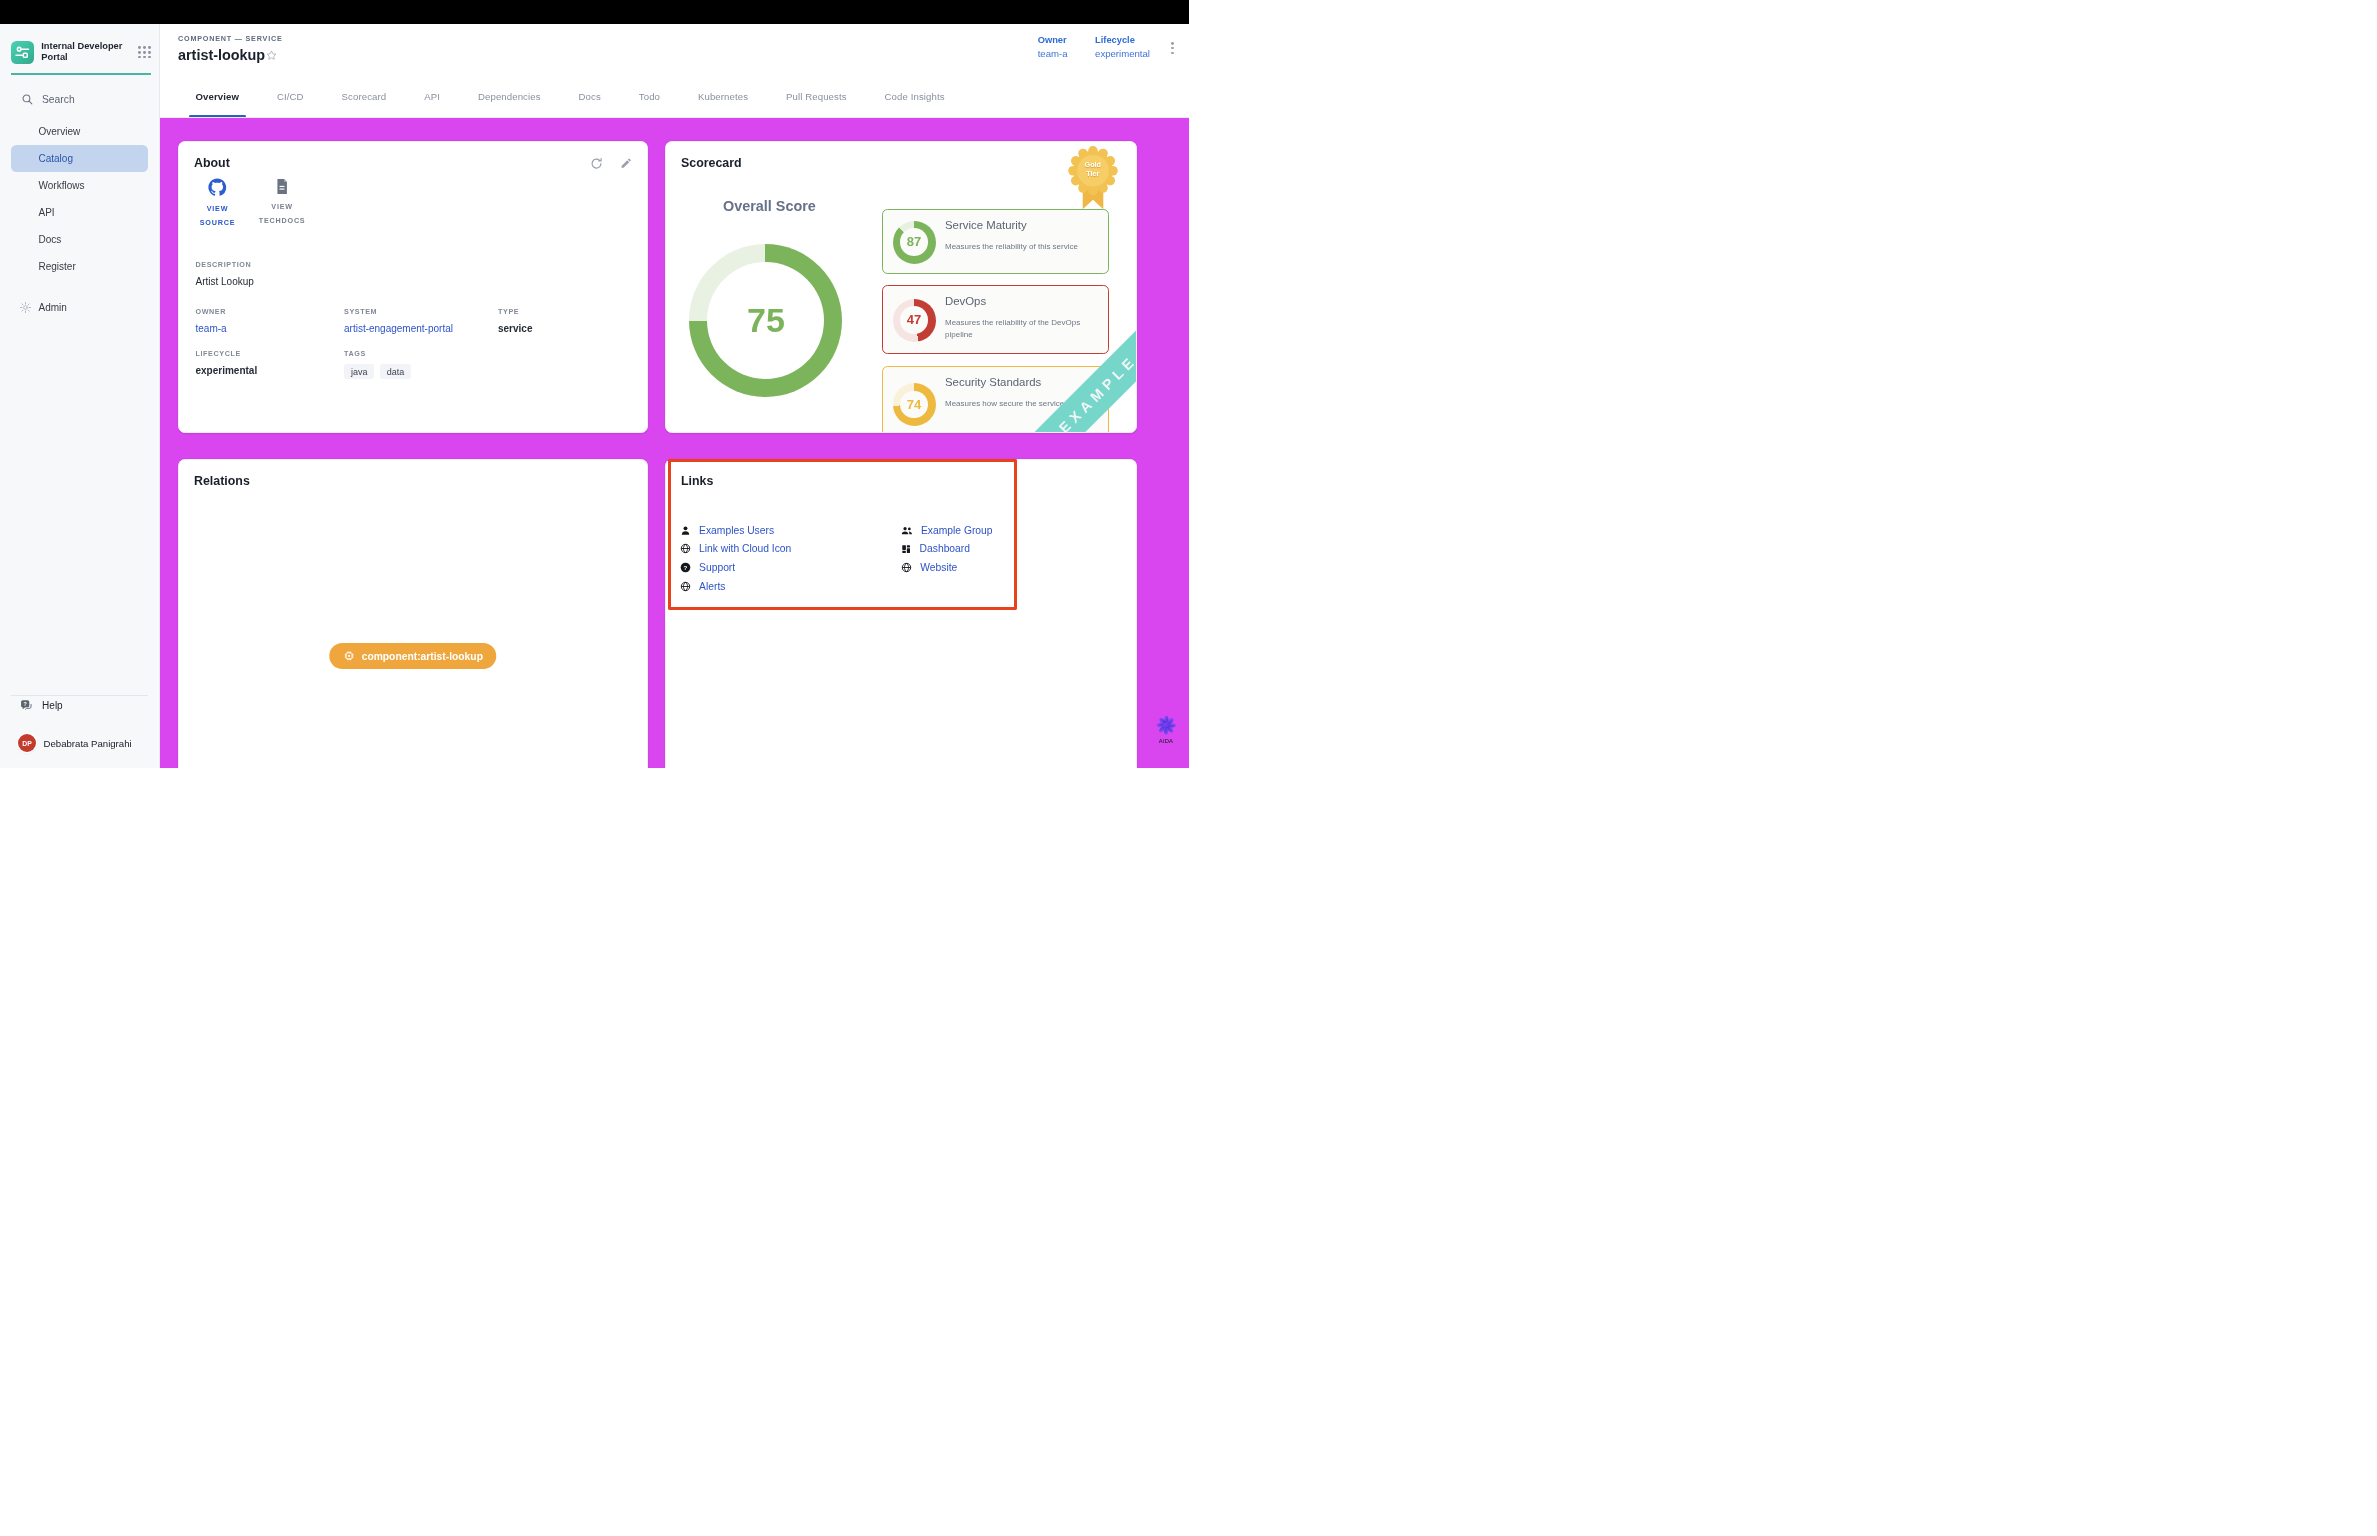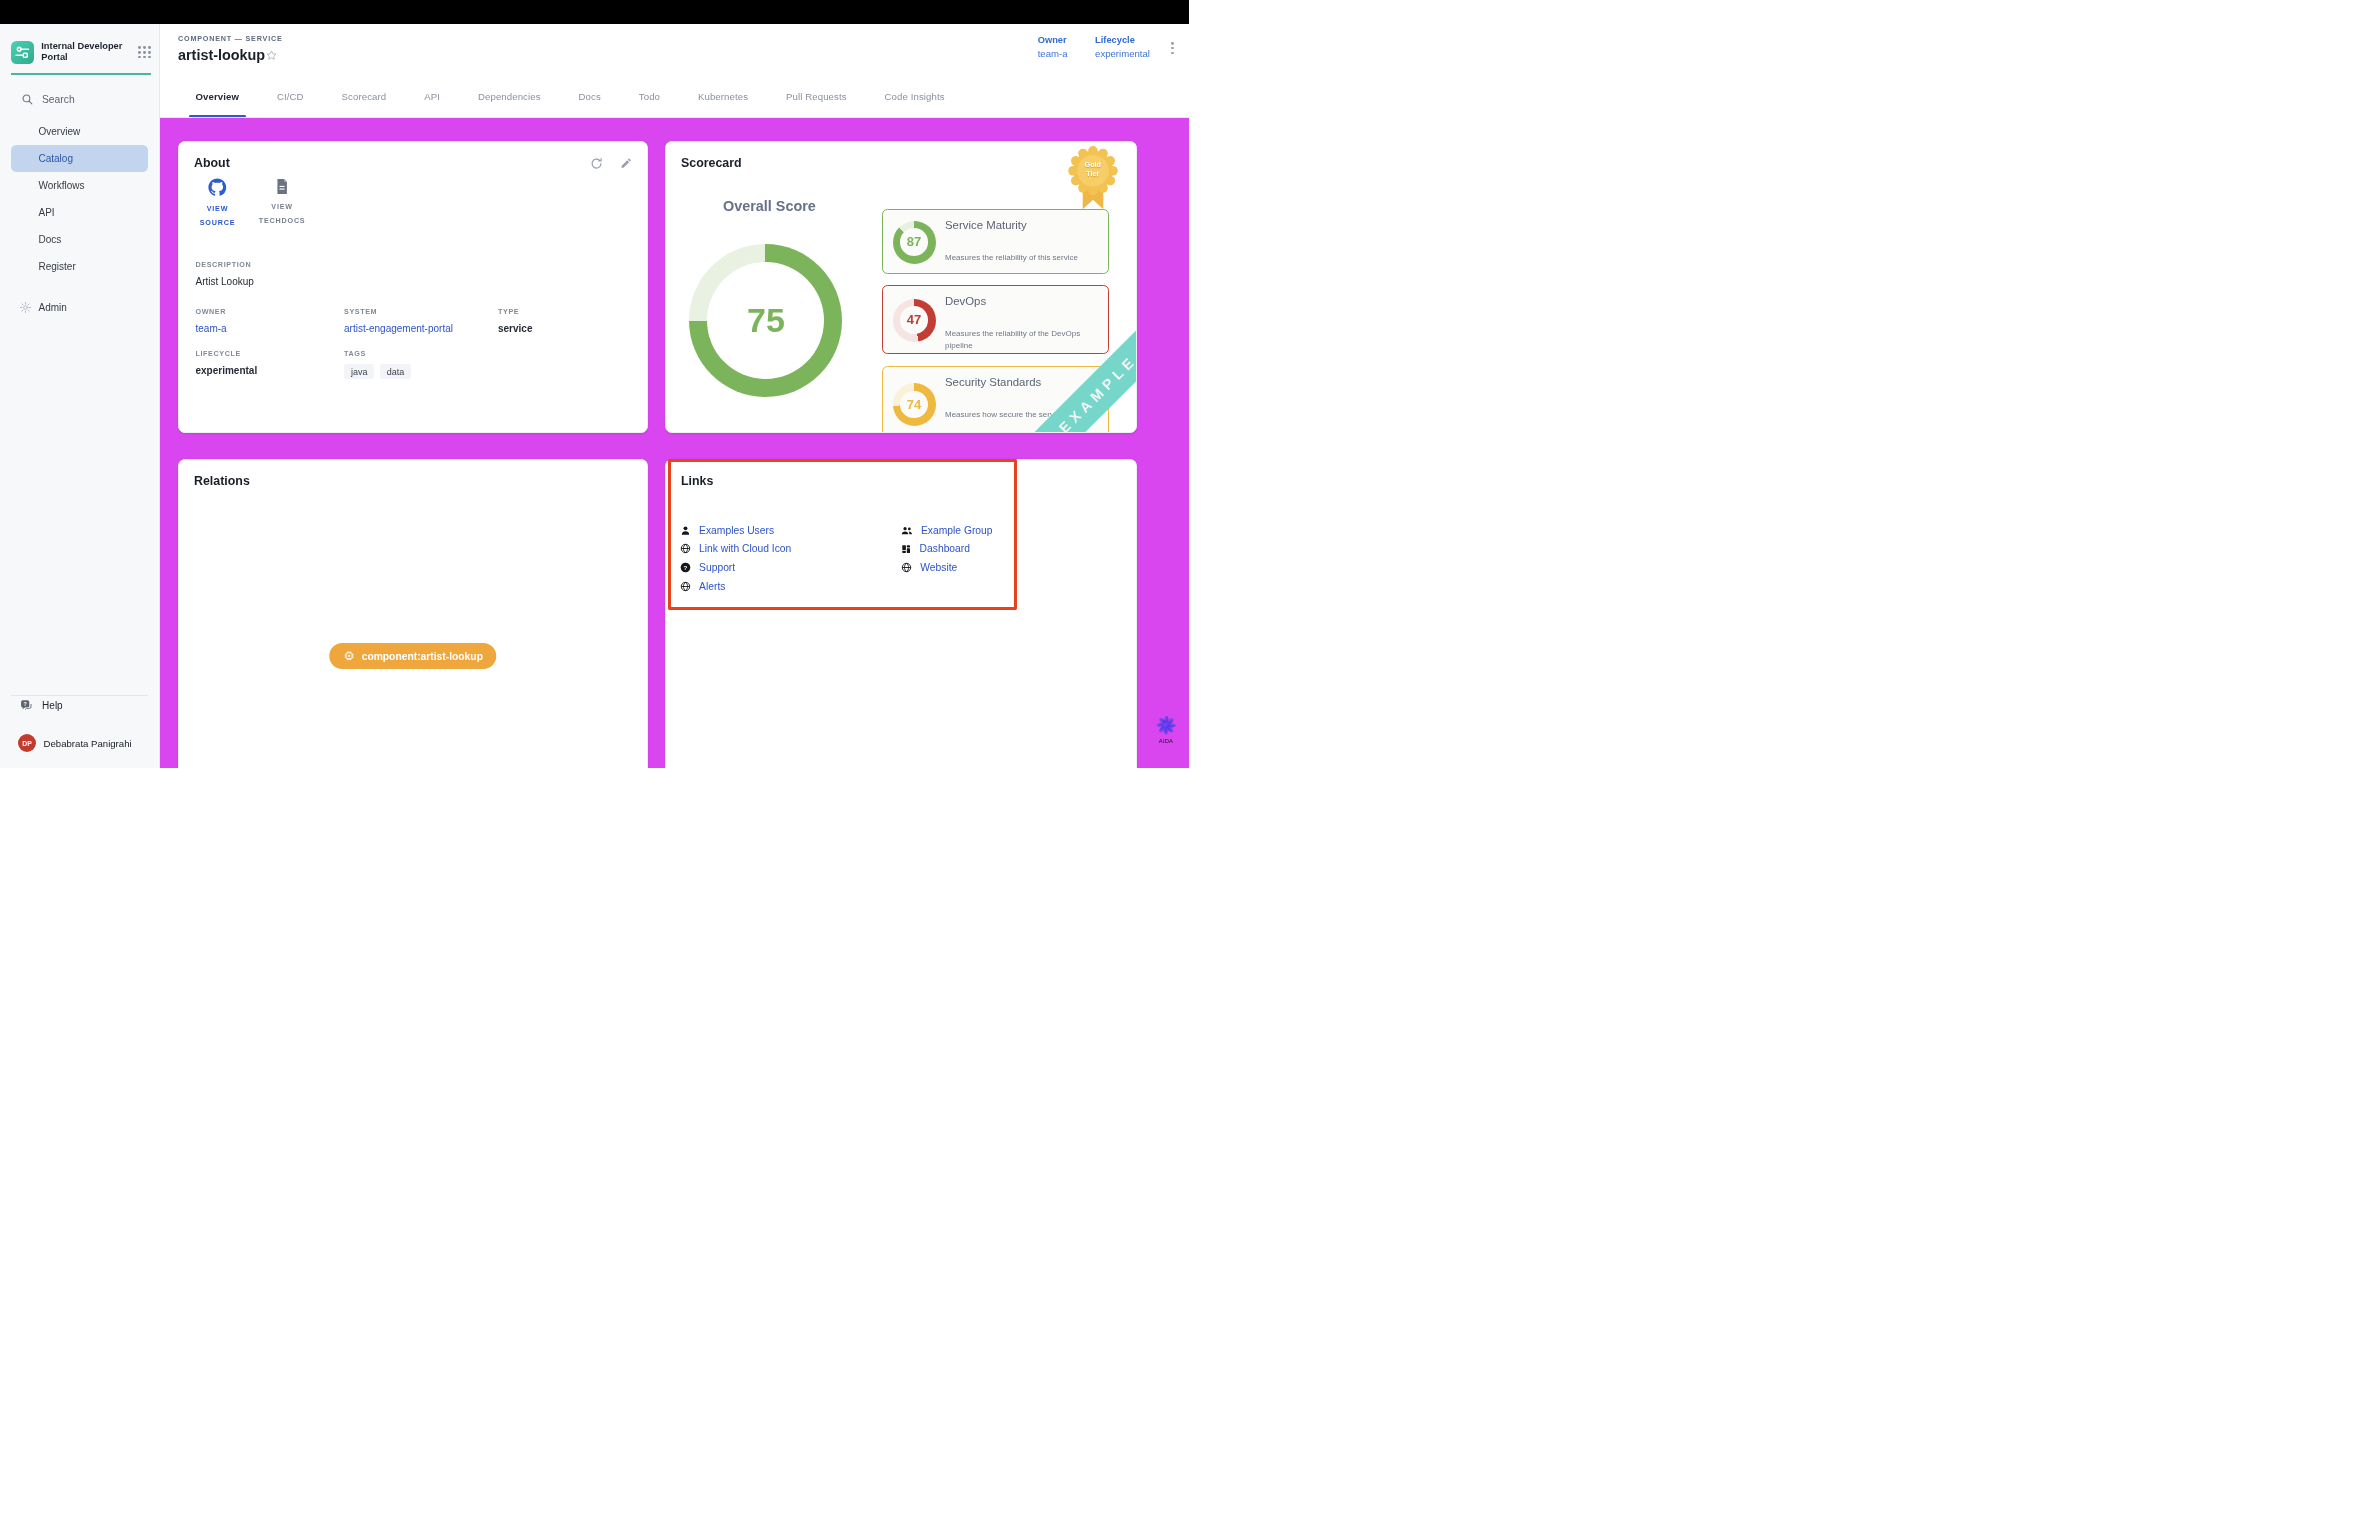--- a/index.html
+++ b/index.html
@@ -122,21 +122,21 @@
   .gauge-big .hole { left:18px; top:18px; width:117px; height:117px; }
   .gauge-big .num { font-size:34px; font-weight:700; }
 
   .metric-card { position:absolute; left:216px; width:227px; border:1px solid; border-radius:5.5px;
     background:#fbfbf9; }
   .metric-card .gauge { left:9.6px; top:50%; margin-top:-21.3px; width:43px; height:43px; }
   .metric-card .hole { left:7.6px; top:7.6px; width:27.5px; height:27.5px; background:#fbfbf9; }
   .metric-card .num { font-size:13px; font-weight:700; }
   .metric-txt { margin-left:62px; padding:9px 8.3px 0 0; }
   .metric-name { font-size:11.4px; font-weight:500; color:#5a6374; }
-  .metric-desc { font-size:8px; color:#6e7787; margin-top:21px; line-height:1.45; }
+  .metric-desc { font-size:8px; color:#6e7787; margin-top:10px; line-height:1.45; }
   .m0 { top:67px;  height:65px; }
   .m1 { top:143px; height:69px; }
   .m2 { top:224px; height:76px; }
 
   .gold-badge { position:absolute; left:402px; top:4.1px; width:50px; height:66px; z-index:3; }
   .gold-badge .btxt { position:absolute; left:11px; top:15px; width:27.5px; text-align:center;
     font-size:7.2px; font-weight:700; color:#fff; line-height:1.2; text-shadow:0 0.7px 0.7px rgba(180,120,20,.5); }
 
   .example-ribbon { position:absolute; left:284px; top:234px; width:296px; height:36px;
     background:#76d6c9; transform:rotate(-45deg); display:flex; align-items:center; justify-content:center;

